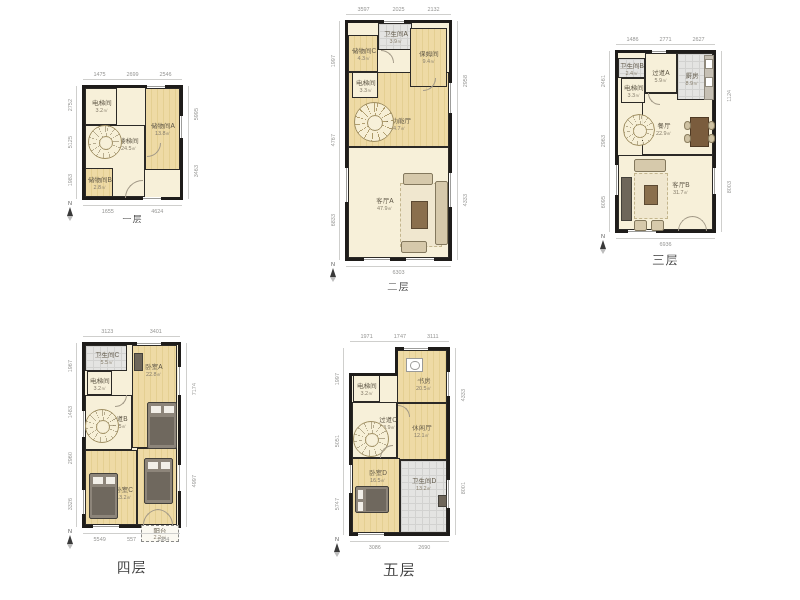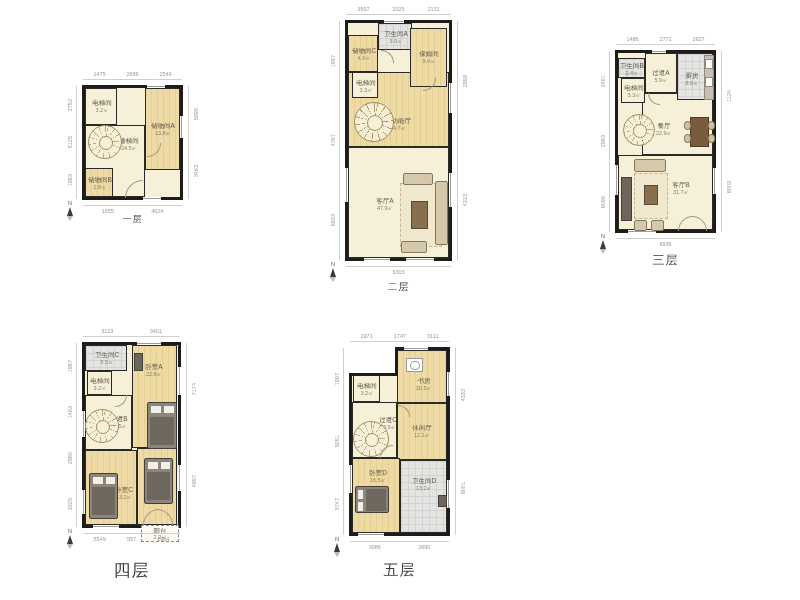--- a/index.html
+++ b/index.html
@@ -403,21 +403,21 @@
       <div class="dimline" style="left: 101px; top: -2px; width: 1px; height: 184px;"></div>
       <div class="dimcol" style="left: 104px; top: -2px; width: 10px; height: 184px;">
         <span>7174</span>
         <span>4997</span>
       </div>
       <div class="compass" style="left: -22px; top: 184px; width: 14px;">
         <span class="cn">N</span>
         <div class="needle-up"></div>
         <div class="needle-down"></div>
       </div>
-      <div class="ftitle" style="left: 46.5px; top: 214px; font-size: 17px;">四层</div>
+      <div class="ftitle" style="left: 46.5px; top: 214px; font-size: 14px;">四层</div>
     </div>
     <div class="plan" style="left: 349px; top: 347px; width: 95px; height: 183px;">
       <div class="room fill-wood" style="left: 45px; top: 0px; width: 50px; height: 53px;">
         <div class="rlabel" style="left: 26px; top: 33px;">
           <span class="rname">书房</span>
           <span class="rarea">20.5㎡</span>
         </div>
       </div>
       <div class="room fill-wood" style="left: 45px; top: 53px; width: 50px; height: 57px;">
         <div class="rlabel" style="left: 24px; top: 27px;">

